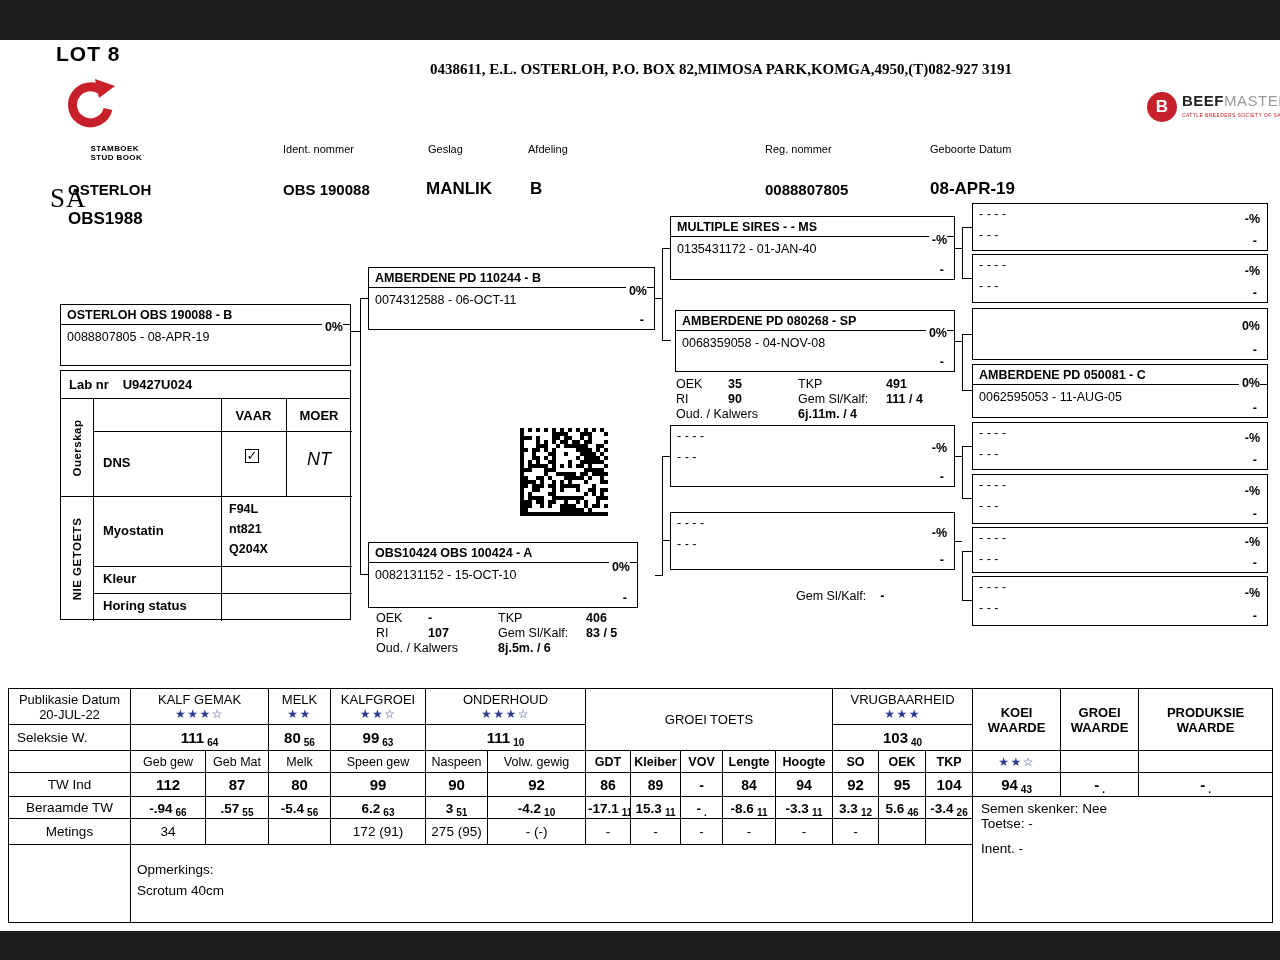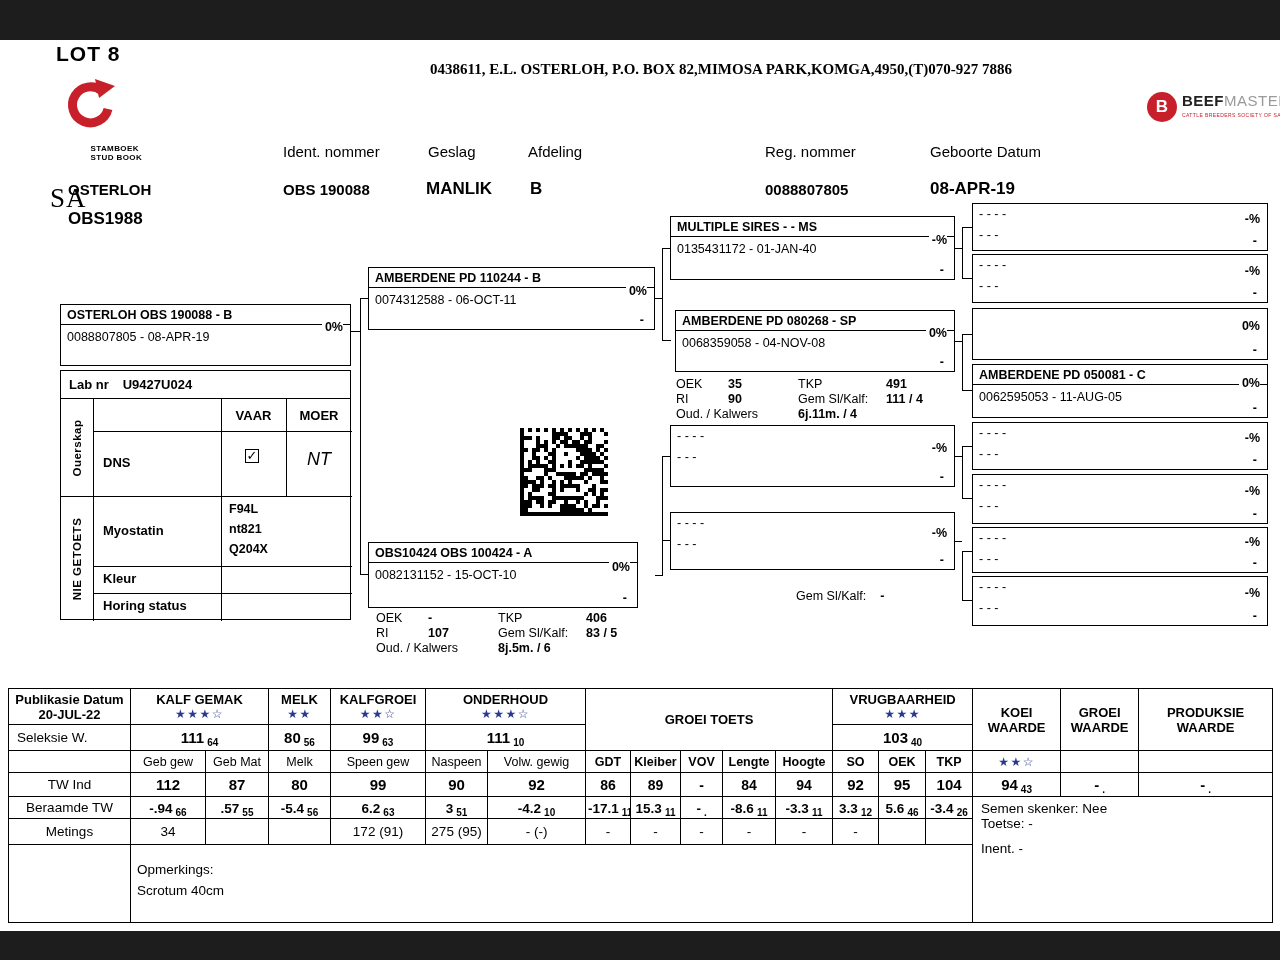--- a/index.html
+++ b/index.html
@@ -5,21 +5,21 @@
   * { margin:0; padding:0; box-sizing:border-box; }
   html,body { background:#fff; }
   body { font-family:"Liberation Sans", sans-serif; color:#000; }
   .page { position:relative; width:1280px; height:960px; background:#fff; overflow:hidden; }
   .abs { position:absolute; }
   .bar { position:absolute; left:0; width:1280px; background:#1d1d1d; }
 
   
   .lot { font-size:21px; font-weight:bold; letter-spacing:1px; }
   .address { font-family:"Liberation Serif", serif; font-weight:bold; font-size:15px; }
-  .fld-label { font-size:15px;text-align:right; }
+  .fld-label { font-size:11px;text-align:right; }
   .fld-val { font-weight:bold; font-size:15px; }
   .fld-val-lg { font-weight:bold; font-size:17px; }
   .sa-text { display:flex; align-items:flex-start; }
   .sa-sa { font-family:"Liberation Serif", serif; font-size:27px; letter-spacing:1px;margin-top:47px; }
   .sa-small { font-size:8px; font-weight:bold; line-height:9px; margin:8px 0 0 4px; letter-spacing:.4px; }
   .bm { display:flex; align-items:flex-start; }
   .bm-circle { width:30px; height:30px; border-radius:50%; background:#c8202a; color:#fff; font-weight:bold;
                font-size:17px; display:flex; align-items:center; justify-content:center; margin-right:5px; }
   .bm-beef { font-weight:bold; font-size:15px; color:#222; letter-spacing:.5px; }
   .bm-master { font-size:15px; color:#9a9a9a; letter-spacing:.5px; }
@@ -56,21 +56,21 @@
   .hline { position:absolute; border-top:1px solid #000; height:0; }
   .vline { position:absolute; border-left:1px solid #000; width:0; }
   .cbox { position:absolute; width:14px; height:14px; border:1.5px solid #000; font-size:13px; line-height:11px; text-align:center; }
   .nt { position:absolute; font-style:italic; font-size:18px; }
 
   .qr { position:absolute; }
 
   
   .bt { position:absolute; left:8px; top:688px; width:1264px; border-collapse:collapse; table-layout:fixed; }
   .bt td { border:1px solid #000; text-align:center; vertical-align:middle; padding:1px 2px; overflow:hidden; }
-  .ghead { font-weight:bold; font-size:13px; }
+  .ghead { font-weight:normal; font-size:13px; }
   .stars { color:#2b3a8c; font-size:12px; letter-spacing:1.5px; white-space:nowrap; }
   .selv { font-weight:bold; font-size:15px; }
   .acc { font-size:10px; font-weight:bold; position:relative; top:3px; margin-left:3px; }
   .subh { font-size:12.5px; }
   .rowlbl { font-size:13.5px; }
   .twv { font-weight:bold; font-size:15px; }
   .btw { font-weight:bold; font-size:13.5px; }
   .met { font-size:13.5px; }
   .semen-cell { text-align:left !important; vertical-align:top !important; padding:4px 8px !important; font-size:13.5px; }
   .opm-cell { text-align:left !important; vertical-align:top !important; padding:14px 6px 0 !important; font-size:13.5px; line-height:21px; }
@@ -78,21 +78,21 @@
 </style>
 </head>
 <body>
 
 <div class="page">
 
   <div class="bar" style="top:0;height:40px"></div>
   <div class="bar" style="top:931;height:29px;top:931px"></div>
 
   <div class="abs lot" style="left:56px;top:42px">LOT 8</div>
-  <div class="abs address" style="left:430px;top:61px">0438611, E.L. OSTERLOH, P.O. BOX 82,MIMOSA PARK,KOMGA,4950,(T)070-927 7886</div>
+  <div class="abs address" style="left:430px;top:61px">0438611, E.L. OSTERLOH, P.O. BOX 82,MIMOSA PARK,KOMGA,4950,(T)082-927 3191</div>
 
   <div class="abs" style="left:62px;top:78px">
     <svg width="54" height="58" viewBox="0 0 54 58">
       <path d="M40 13 A18 18 0 1 0 46 31" fill="none" stroke="#c8202a" stroke-width="9"></path>
       <polygon points="33,1 53,8 37,20" fill="#c8202a"></polygon>
     </svg>
   </div>
   <div class="abs sa-text" style="left:50px;top:136px">
     <span class="sa-sa">SA</span>
     <span class="sa-small">

